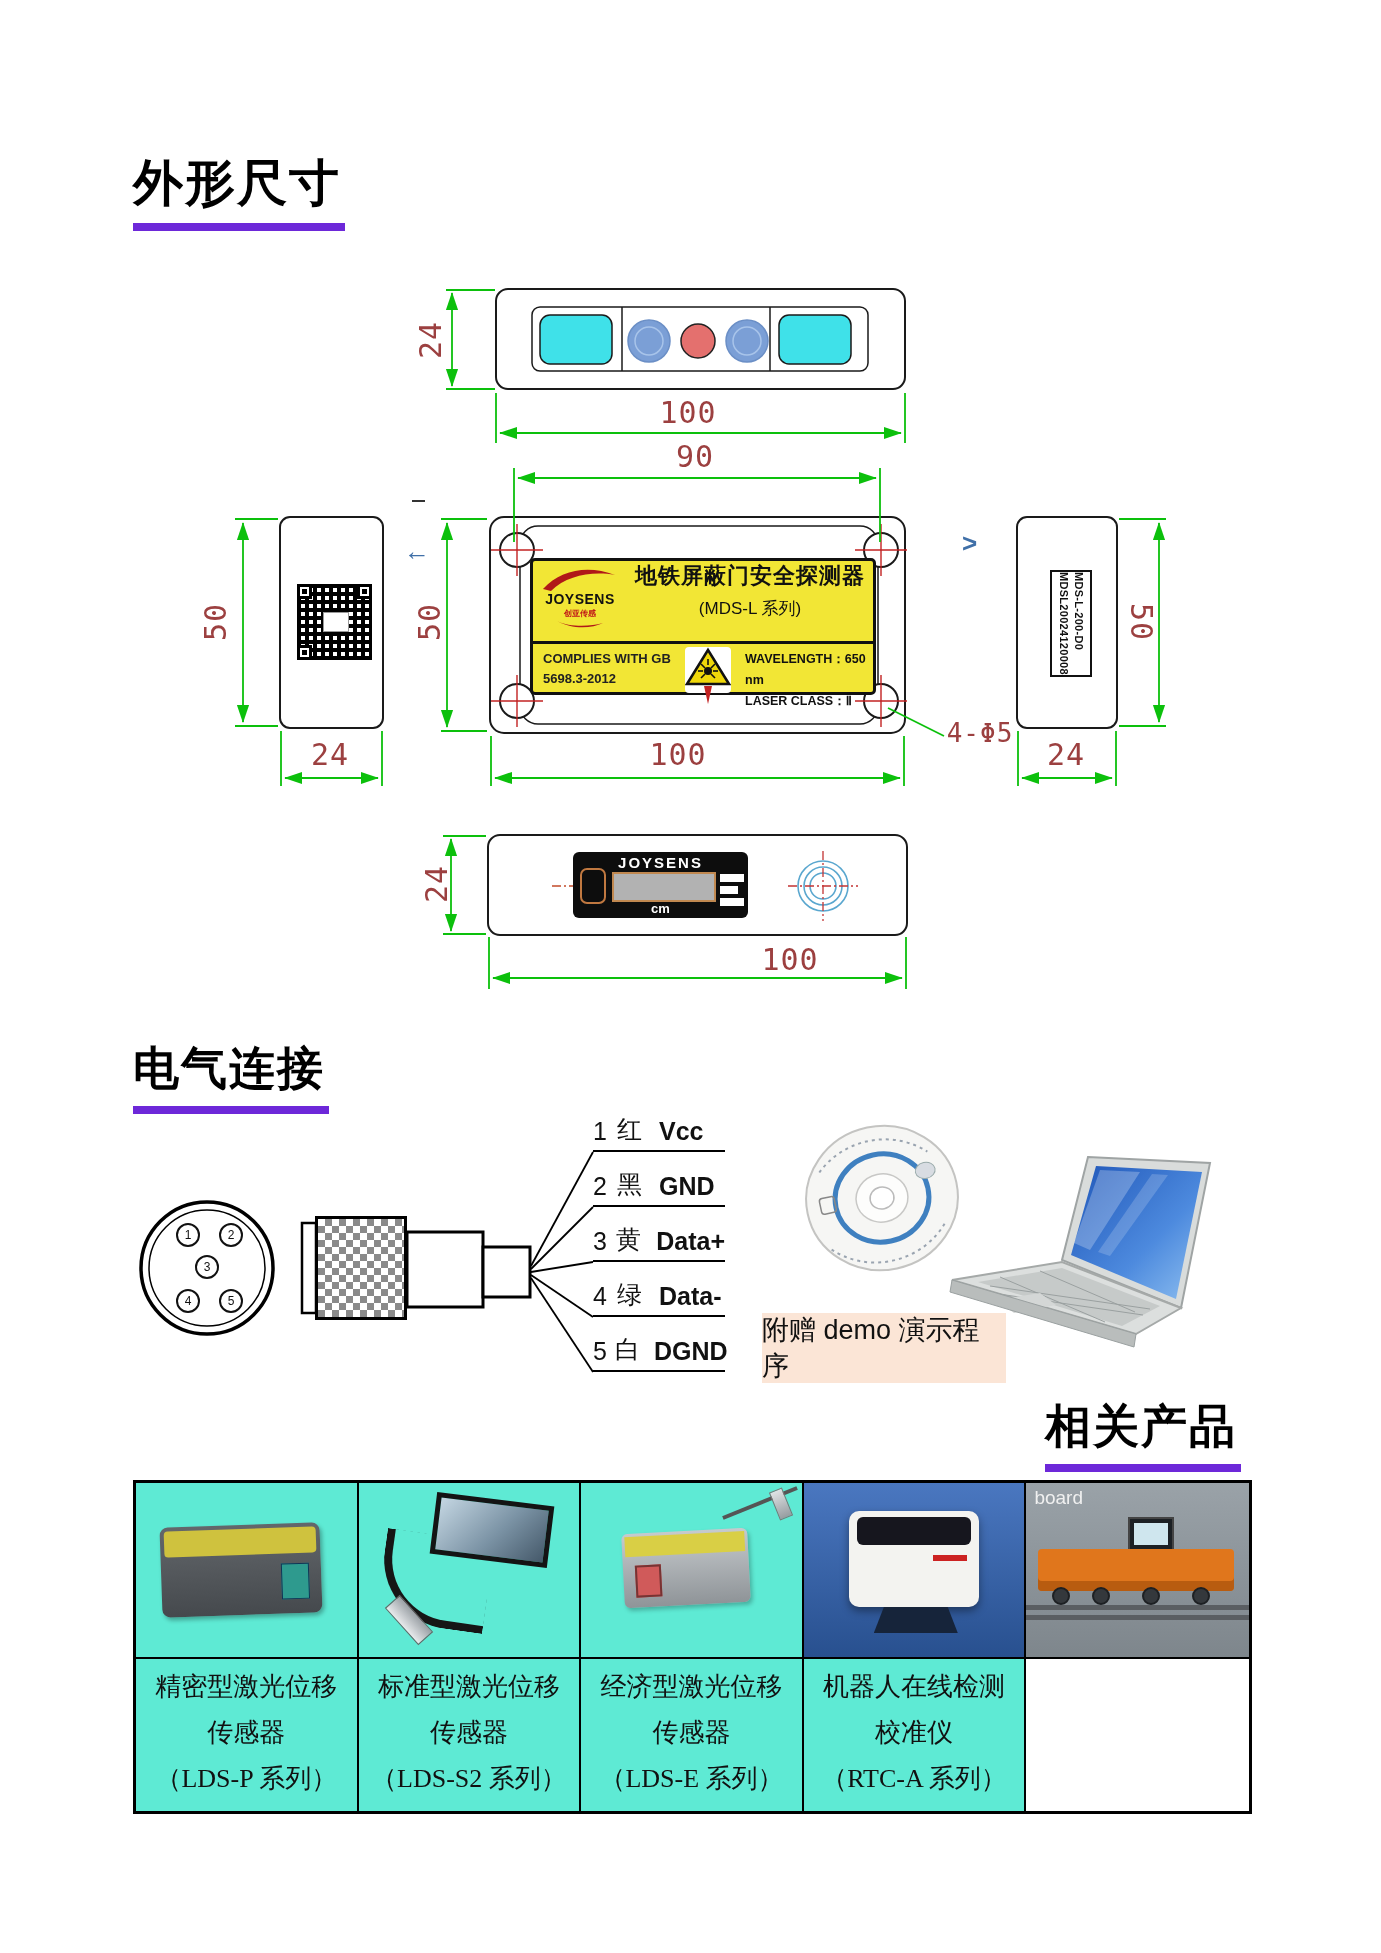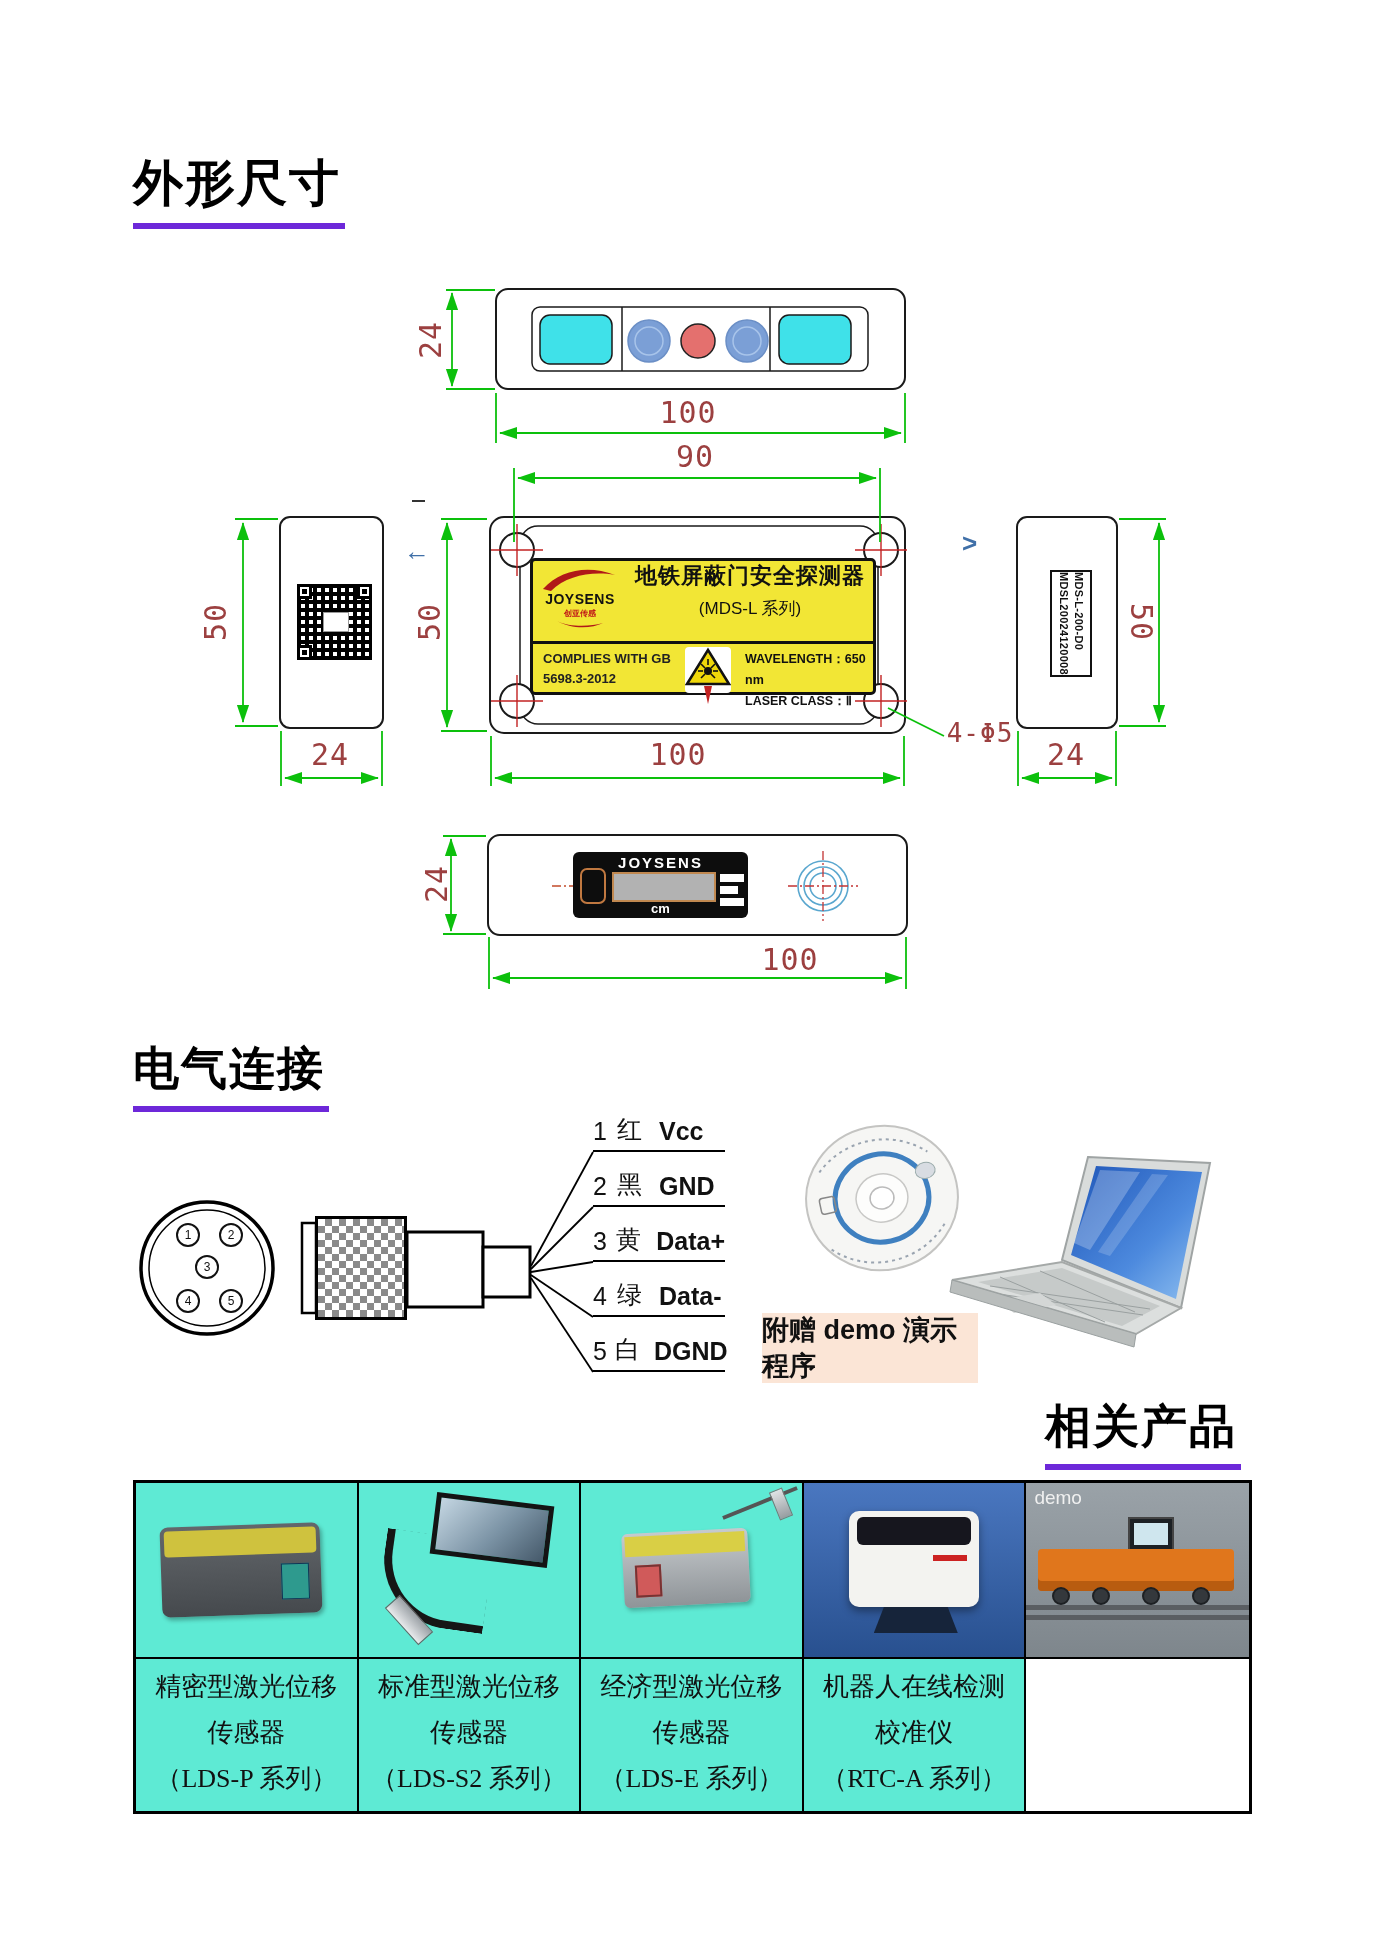--- a/index.html
+++ b/index.html
@@ -1,19 +1,19 @@
 <!DOCTYPE html>
 <html><head>
 <meta charset="utf-8">
 <style>
   html,body{margin:0;padding:0;}
   body{width:1381px;height:1953px;position:relative;background:#fff;overflow:hidden;
        font-family:"Liberation Sans",sans-serif;color:#111;}
   
-  .sec-title{position:absolute;font-weight:800;color:#000;border-bottom:6px solid #6d28d9;
+  .sec-title{position:absolute;font-weight:800;color:#000;border-bottom:8px solid #6d28d9;
              padding:0 4px 6px 0;letter-spacing:2px;white-space:nowrap;}
   #h-dims{left:133px;top:150px;font-size:50px;}
   #h-elec{left:133px;top:1038px;font-size:46px;}
   #h-rel{left:1045px;top:1396px;font-size:46px;font-family:Liberation Mono, monospace;}
   
   .dim{position:absolute;transform:translate(-50%,-50%);color:#9c4040;
        font-family:"DejaVu Sans Mono",monospace;font-size:30px;letter-spacing:1px;white-space:nowrap;}
   .dim.r{transform:translate(-50%,-50%) rotate(-90deg);}
   .dim.r90{transform:translate(-50%,-50%) rotate(90deg);}
   .dim.small{font-size:26px;}
@@ -56,22 +56,22 @@
   .bl-stripe{position:absolute;background:#fff;height:8px;}
   .bl-cm{position:absolute;bottom:2px;left:0;right:0;text-align:center;font-size:13px;font-weight:700;}
   
   .pin{position:absolute;width:24px;height:24px;border:2px solid #111;border-radius:50%;background:#fff;
        box-sizing:border-box;text-align:center;font-size:12px;line-height:20px;color:#111;}
   .checker{position:absolute;left:315px;top:1216px;width:92px;height:104px;border:3px solid #000;box-sizing:border-box;
            background:repeating-conic-gradient(#8a8a8a 0% 25%,#fff 0% 50%) 0 0/14px 14px;}
   .wire{position:absolute;left:593px;width:132px;height:40px;border-bottom:2.5px solid #000;
         display:flex;align-items:flex-end;gap:8px;font-size:25px;padding-bottom:4px;box-sizing:border-box;white-space:nowrap;}
   .wnum{width:16px;} .wcol{width:28px;} .wsig{margin-left:6px;font-weight:600;}
-  .demo-box{position:absolute;left:762px;top:1313px;width:216px;height:70px;background:#fbe5d6;
-            display:flex;align-items:center;justify-content:center;font-size:27px;font-weight:700;}
+  .demo-box{position:absolute;left:762px;top:1313px;width:244px;height:70px;background:#fbe5d6;
+            display:flex;align-items:center;justify-content:center;font-size:27px;font-weight:400;}
   
   .products{position:absolute;left:133px;top:1480px;width:1119px;display:grid;
             grid-template-columns:repeat(5,1fr);grid-template-rows:176px 152px;
             border:3px solid #000;box-sizing:border-box;}
   .pcell{border-right:2.5px solid #000;position:relative;overflow:hidden;background:#5eead4;}
   .pcell.last{border-right:none;}
   .pimg{border-bottom:2.5px solid #000;}
   .ptxt{font-family:"Liberation Serif",serif;font-size:26px;text-align:center;line-height:46px;padding-top:5px;}
   
   .d1body{position:absolute;left:25px;top:42px;width:160px;height:90px;border-radius:8px;transform:rotate(-2deg);
@@ -421,21 +421,21 @@
     </div>
   </div>
   <div class="pcell pimg p4bg">
     <div class="d4body">
       <div class="d4screen"></div>
       <div class="d4logo"></div>
     </div>
     <div class="d4base"></div>
   </div>
   <div class="pcell pimg p5bg last">
-    <div class="d5text">demo</div>
+    <div class="d5text">board</div>
     <div class="d5screen"></div>
     <div class="d5body"></div>
     <div class="d5wheel" style="left:26px"></div>
     <div class="d5wheel" style="left:66px"></div>
     <div class="d5wheel" style="left:116px"></div>
     <div class="d5wheel" style="left:166px"></div>
     <div class="d5rail" style="top:122px"></div>
     <div class="d5rail" style="top:132px"></div>
   </div>
 

